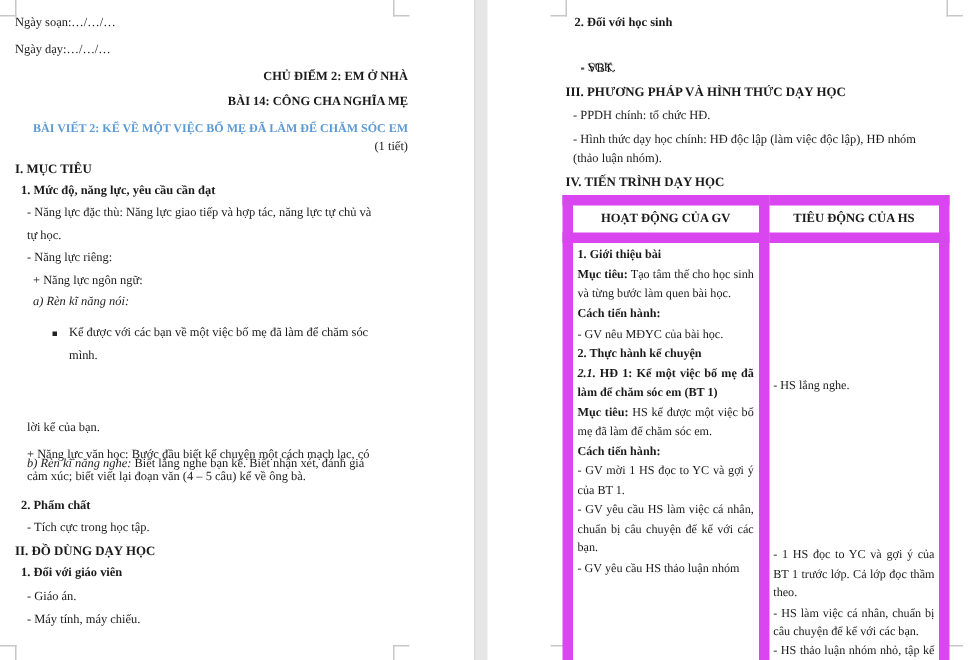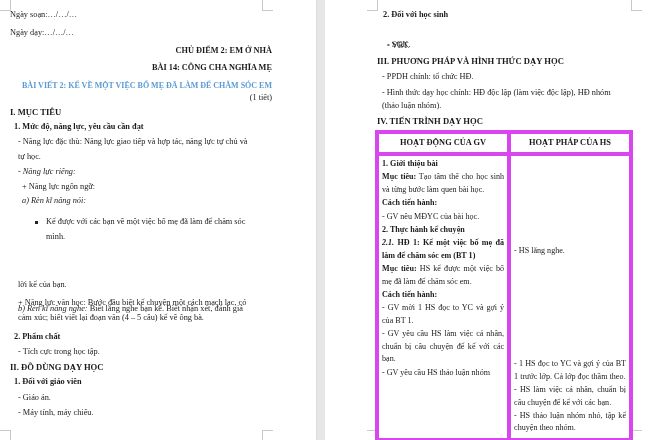--- a/index.html
+++ b/index.html
@@ -14,21 +14,21 @@
   .page-right { left:325px; width:344px; }
   .corner { position:absolute; width:10px; height:10px; border-color:#c8c8c8; border-style:solid; border-width:0; }
   .line { position:absolute; font-size:8.3px; line-height:10px; white-space:nowrap; }
   .b { font-weight:bold; }
   .i { font-style:italic; }
   .c { text-align:right; }
   .blue { color:#5b9bd5; font-weight:bold; }
   .h { font-weight:bold; font-size:8.6px; }
   .j { text-align:justify; white-space:normal; }
   table.tt { position:absolute; left:50px; top:124px; border-collapse:collapse; width:260px; }
-  table.tt td, table.tt th { border:4px solid #d946ef; vertical-align:top; padding:2px 3px; font-size:8.1px; line-height:12.4px; font-weight:normal; }
+  table.tt td, table.tt th { border:7px solid #d946ef; vertical-align:top; padding:2px 3px; font-size:8.1px; line-height:12.4px; font-weight:normal; }
   table.tt th { font-weight:bold; text-align:center; font-size:8.4px; height:14px; vertical-align:middle;}
   .cell-p { margin:0 0 1px 0; }
   .bullet { display:inline-block; width:3px; height:3px; background:#222; margin-right:8px; vertical-align:middle; }
 </style>
 </head>
 <body>
 
 <div class="page page-left">
   <div class="corner" style="left:0;top:0;border-right-width:1px;border-bottom-width:1px;"></div>
   <div class="corner" style="left:262px;top:0;border-left-width:1px;border-bottom-width:1px;"></div>
@@ -39,21 +39,21 @@
   <div class="line" style="left:10px;top:28px;text-align:right;">Ngày dạy:…/…/…</div>
   <div class="line b c" style="left:10px;width:262px;top:46px;">CHỦ ĐIỂM 2: EM Ở NHÀ</div>
   <div class="line b c" style="left:10px;width:262px;top:63px;">BÀI 14: CÔNG CHA NGHĨA MẸ</div>
   <div class="line blue c" style="left:10px;width:262px;top:81px;font-size:8px;">BÀI VIẾT 2: KỂ VỀ MỘT VIỆC BỐ MẸ ĐÃ LÀM ĐỂ CHĂM SÓC EM</div>
   <div class="line c" style="left:10px;width:262px;top:93px;">(1 tiết)</div>
 
   <div class="line h" style="left:10px;top:107px;">I. MỤC TIÊU</div>
   <div class="line b" style="left:14px;top:122px;">1. Mức độ, năng lực, yêu cầu cần đạt</div>
   <div class="line" style="left:18px;top:137px;">- Năng lực đặc thù: Năng lực giao tiếp và hợp tác, năng lực tự chủ và</div>
   <div class="line" style="left:18px;top:152px;">tự học.</div>
-  <div class="line" style="left:18px;top:167px;font-style:italic;">- Năng lực riêng:</div>
+  <div class="line" style="left:18px;top:167px;">- Năng lực riêng:</div>
   <div class="line" style="left:22px;top:182px;">+ Năng lực ngôn ngữ:</div>
   <div class="line i" style="left:22px;top:196px;">a) Rèn kĩ năng nói:</div>
 
   <div class="line" style="left:35px;top:217px;">
     <span class="bullet"></span><span>Kể được với các bạn về một việc bố mẹ đã làm để chăm sóc</span>
   </div>
   <div class="line" style="left:46px;top:232px;">mình.</div>
 
   <div class="line" style="left:18px;top:276px;margin-top:28px;">
     <span class="i">b) Rèn kĩ năng nghe:</span><span> Biết lắng nghe bạn kể. Biết nhận xét, đánh giá</span>
@@ -84,21 +84,21 @@
   <div class="line h" style="left:52px;top:56px;">III. PHƯƠNG PHÁP VÀ HÌNH THỨC DẠY HỌC</div>
   <div class="line" style="left:57px;top:72px;">- PPDH chính: tổ chức HĐ.</div>
   <div class="line" style="left:57px;top:88px;">- Hình thức dạy học chính: HĐ độc lập (làm việc độc lập), HĐ nhóm</div>
   <div class="line" style="left:57px;top:101px;">(thảo luận nhóm).</div>
   <div class="line h" style="left:52px;top:116px;">IV. TIẾN TRÌNH DẠY HỌC</div>
 
   <table class="tt" style="top:130px;left:50px;width:258px;">
     <tbody>
         <tr>
       <th style="width:52%;">HOẠT ĐỘNG CỦA GV</th>
-      <th>HOẠT PHÁP CỦA HS</th>
+      <th>TIÊU ĐỘNG CỦA HS</th>
     </tr>
     <tr>
       <td class="j">
         <div class="cell-p b">1. Giới thiệu bài</div>
         <div class="cell-p"><span class="b">Mục tiêu:</span><span> Tạo tâm thế cho học sinh và từng bước làm quen bài học.</span></div>
         <div class="cell-p b">Cách tiến hành:</div>
         <div class="cell-p">- GV nêu MĐYC của bài học.</div>
         <div class="cell-p b">2. Thực hành kể chuyện</div>
         <div class="cell-p b"><span class="i">2.1.</span><span> HĐ 1: Kể một việc bố mẹ đã làm để chăm sóc em (BT 1)</span></div>
         <div class="cell-p"><span class="b">Mục tiêu:</span><span> HS kể được một việc bố mẹ đã làm để chăm sóc em.</span></div>

